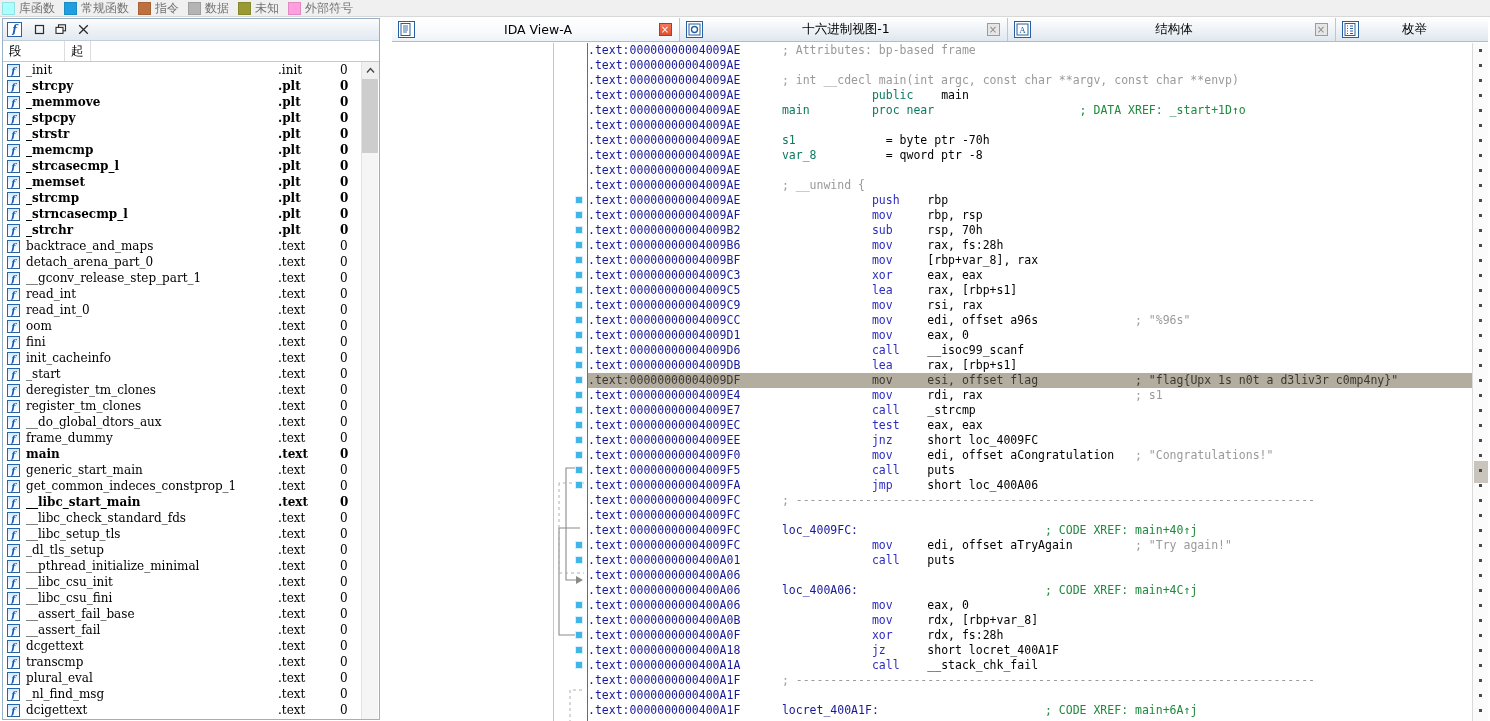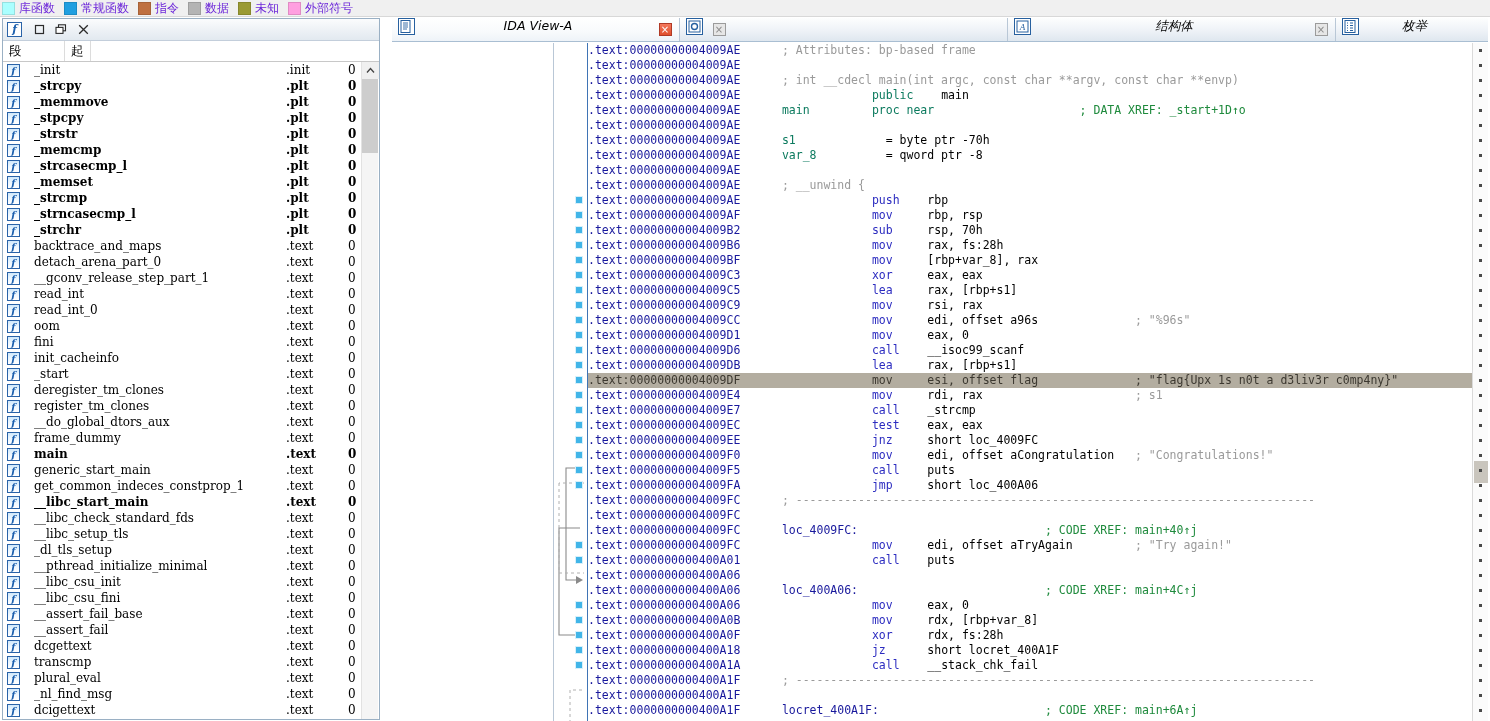--- a/index.html
+++ b/index.html
@@ -24,21 +24,21 @@
   }
   .legend-entry { display: flex; align-items: center; margin-right: 9px; }
   .legend-swatch {
     width: 13px; height: 13px;
     border: 1px solid rgba(0,0,0,0.12);
     margin-right: 4px;
   }
   .legend-label {
     font-size: 12px;
     font-family: "DejaVu Sans", "Liberation Sans", sans-serif;
-    color: #6d28d9;
+    color: #737373;
     white-space: nowrap;
   }
 
   
   #functions-window {
     position: absolute; left: 2px; top: 18px;
     width: 378px; height: 702px;
     background: #ffffff;
     border: 1px solid #9ab0c4;
   }
@@ -99,21 +99,21 @@
   .fn-icon {
     width: 13px; height: 13px; flex: none;
     margin-left: 4px; margin-right: 6px;
     border: 1px solid #2a63a8;
     background: linear-gradient(to bottom,#cfe8fb 0%,#eaf6ff 45%,#ffffff 100%);
     color: #1b5fae;
     font-family: "DejaVu Serif", "Liberation Serif", serif;
     font-style: italic; font-weight: bold;
     font-size: 10px; line-height: 11px; text-align: center;
   }
-  .fn-name  { width: 252px; flex: none; white-space: nowrap; overflow: hidden; margin-left: 8px; }
+  .fn-name  { width: 252px; flex: none; white-space: nowrap; overflow: hidden; }
   .fn-seg   { width: 62px;  flex: none; white-space: nowrap; }
   .fn-start { width: 24px;  flex: none; white-space: nowrap; overflow: hidden; }
   .fn-row.bold .fn-name,
   .fn-row.bold .fn-seg,
   .fn-row.bold .fn-start { font-weight: bold; }
 
   
   #fw-scroll {
     position: absolute; right: 1px; top: 43px;
     width: 17px; height: 657px;
@@ -137,25 +137,24 @@
 
   
   #tabstrip {
     position: absolute; left: 392px; top: 18px;
     width: 1096px; height: 24px;
     background: #eef1f5;
     border-bottom: 1px solid #a9bed2;
     display: flex; align-items: stretch;
   }
   .tab {
-    display: flex; 
+    display: flex; align-items: center;
     border-right: 1px solid #b9c7d6;
     position: relative;
     background: linear-gradient(to bottom,#fdfefe 0%,#eef2f7 55%,#dfe7ef 100%);
-    font-style: italic;
   }
   .tab.active {
     background: linear-gradient(to bottom,#ffffff 0%,#f8fafc 60%,#eef3f8 100%);
   }
   .tab-icon {
     width: 17px; height: 17px; flex: none;
     margin: 0 6px;
     border: 1px solid #27609f;
     background: #ffffff;
     display: flex; align-items: center; justify-content: center;
@@ -587,20 +586,21 @@
         <span class="xbox red">×</span>
       </span>
     </div>
     <div class="tab t2">
       <span class="tab-icon">
         <svg width="13" height="13" viewBox="0 0 13 13">
           <rect x="1" y="1" width="11" height="11" fill="#fff" stroke="#27609f" stroke-width="1"></rect>
           <circle cx="6.5" cy="6.5" r="3" fill="none" stroke="#27609f" stroke-width="1.4"></circle>
         </svg>
       </span>
+      <span class="tab-label">十六进制视图-1</span>
       <span class="tab-close">
         <span class="xbox ">×</span>
       </span>
     </div>
     <div class="tab t3">
       <span class="tab-icon">
         <svg width="13" height="13" viewBox="0 0 13 13">
           <rect x="1" y="1" width="11" height="11" fill="#fff" stroke="#27609f" stroke-width="1"></rect>
           <text x="6.5" y="10" font-size="9" text-anchor="middle" fill="#27609f" font-family="serif">A</text>
         </svg>

